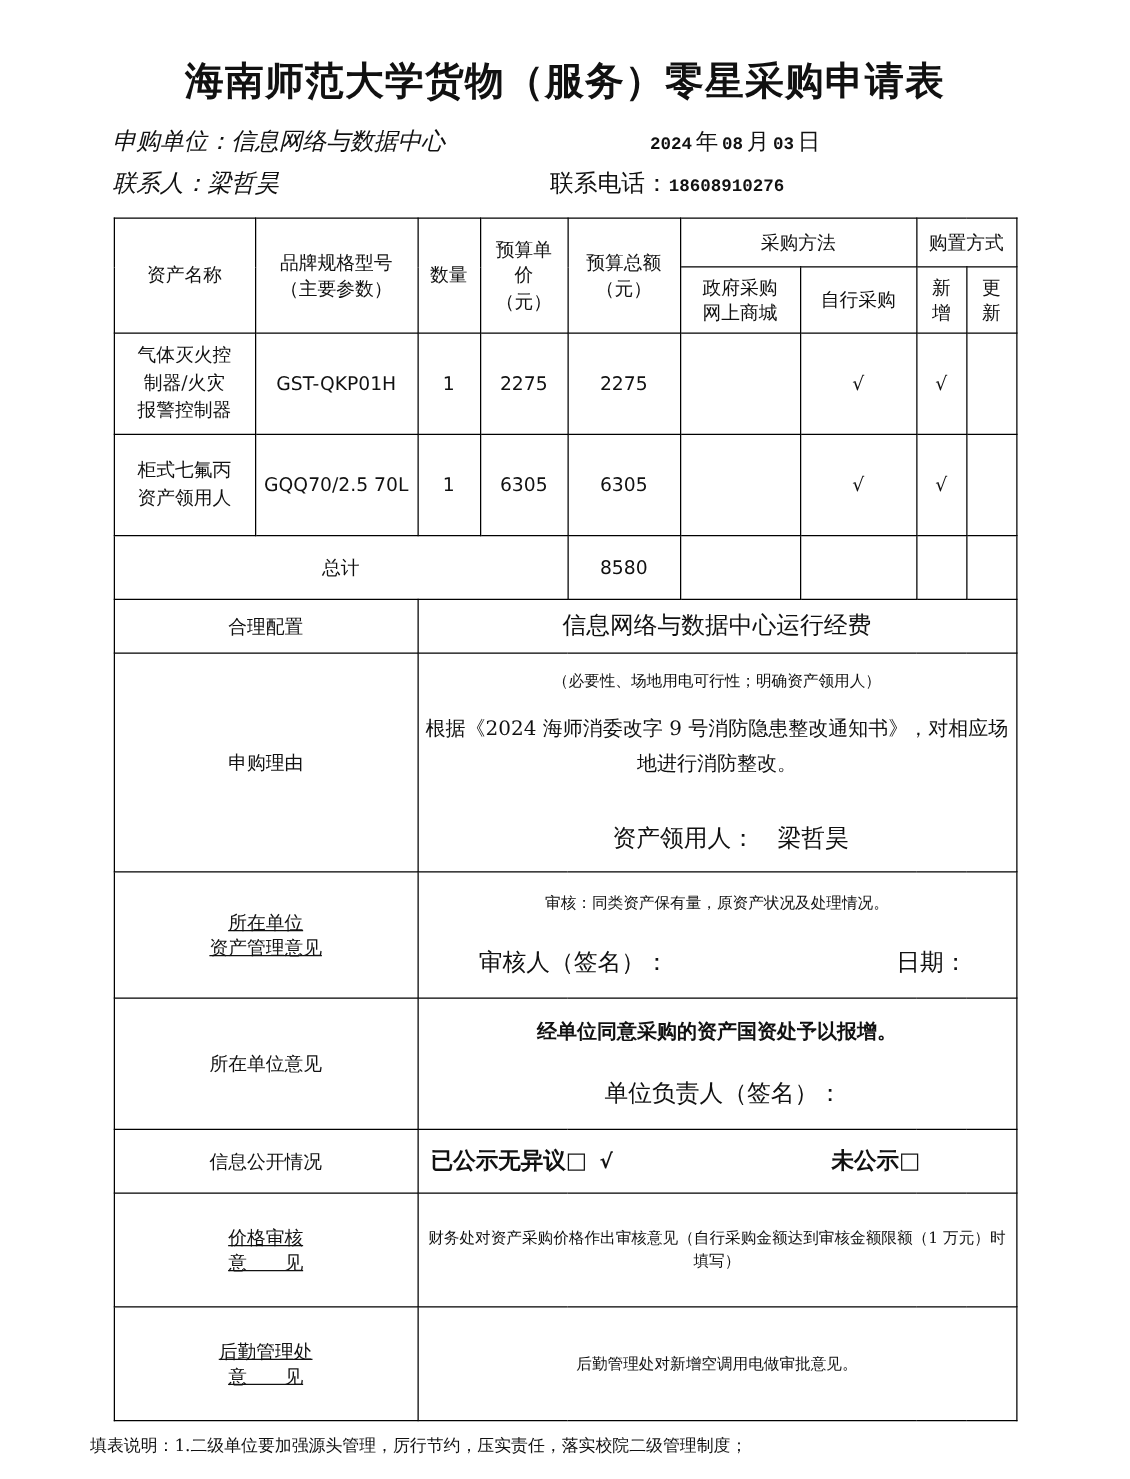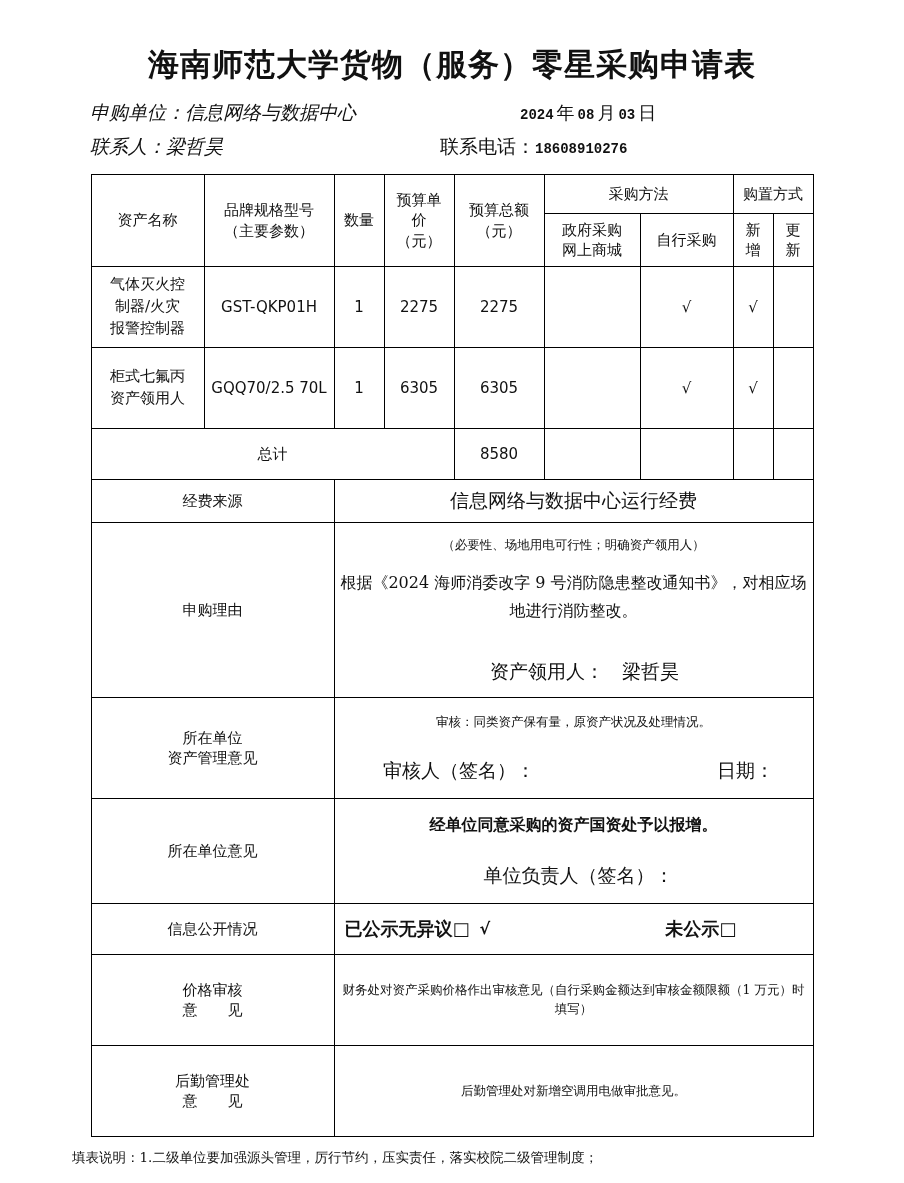--- a/index.html
+++ b/index.html
@@ -106,21 +106,21 @@
   .row-total td { height: 46px; }
   .total-label { font-size: 20px; }
 
   
   .lbl {
     font-size: 20px;
     text-align: center;
     vertical-align: middle;
     line-height: 1.5;
   }
-  .lbl-2line { font-size: 20px; }
+  .lbl-2line { font-size: 20px; text-decoration: underline; }
   .content-cell {
     text-align: left;
     vertical-align: top;
     padding: 5px 8px 4px 8px;
   }
   .hint {
     font-size: 12.5px;
     line-height: 1.5;
     display: block;
   }
@@ -285,21 +285,21 @@
       <tr class="row-total">
         <td class="total-label" colspan="4">总计</td>
         <td class="mono-val">8580</td>
         <td></td>
         <td></td>
         <td></td>
         <td></td>
       </tr>
 
       <tr>
-        <td class="lbl" colspan="2" style="height:38px">经费来源</td>
+        <td class="lbl" colspan="2" style="height:38px">合理配置</td>
         <td class="content-cell" colspan="7" style="vertical-align:middle">
           <span style="font-size:19px">信息网络与数据中心运行经费</span>
         </td>
       </tr>
 
       <tr>
         <td class="lbl" colspan="2" style="height:170px">申购理由</td>
         <td class="content-cell" colspan="7">
           <span class="hint">（必要性、场地用电可行性；明确资产领用人）</span>
           <span class="body-text">根据《2024 海师消委改字 9 号消防隐患整改通知书》，对相应场地进行消防整改。</span>

